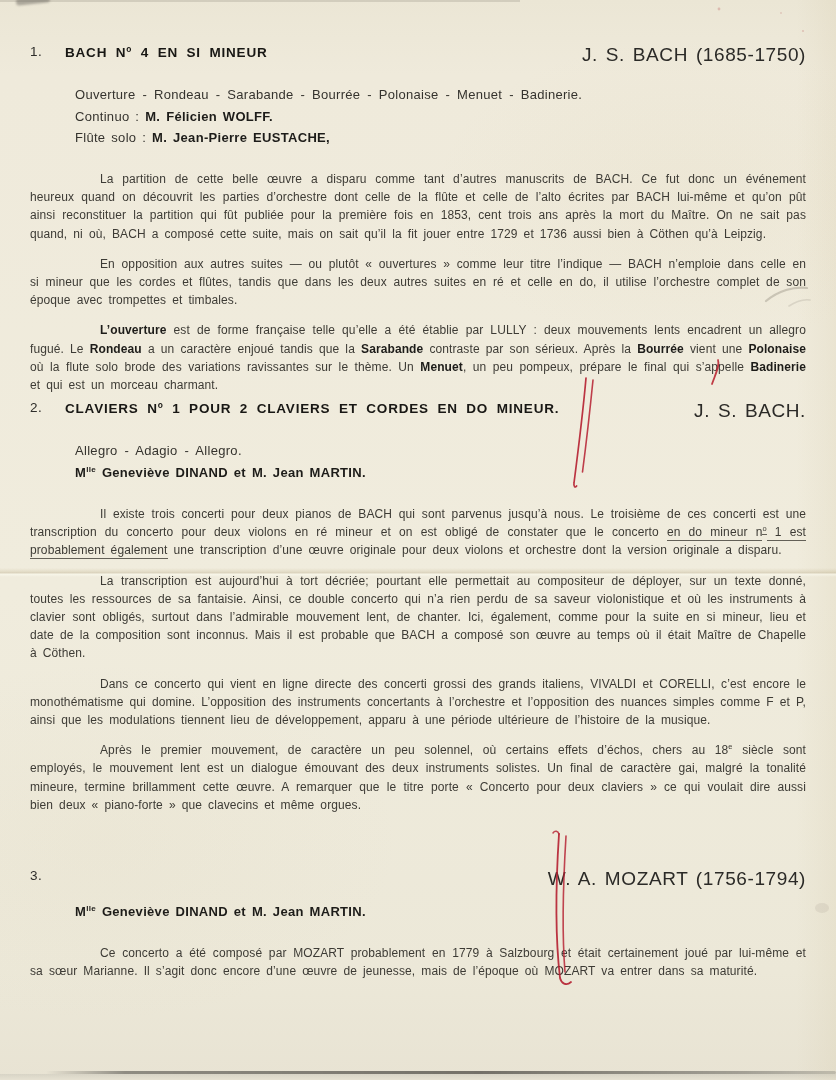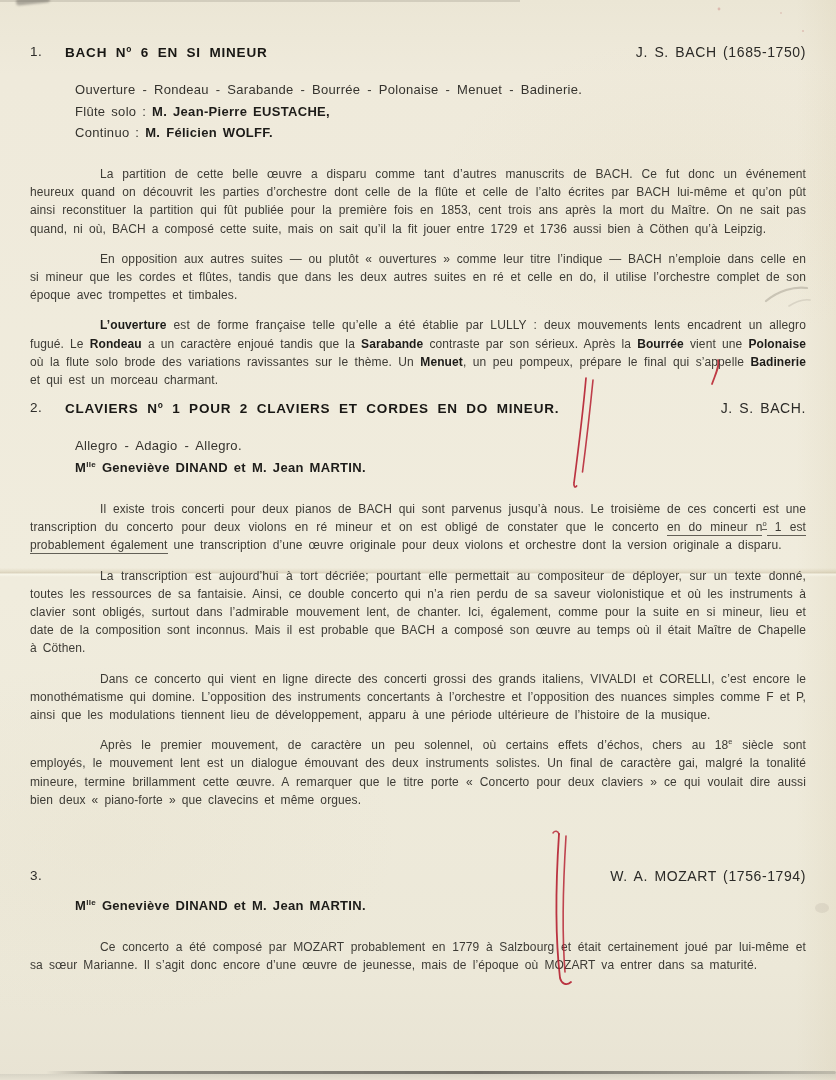--- a/index.html
+++ b/index.html
@@ -27,21 +27,21 @@
   .section{position:absolute;left:30px;width:776px;color:#3d3b35;}
   #section-1{top:44px;}
   #section-2{top:400px;}
   #section-3{top:868px;}
 
   .sec-head{display:flex;align-items:flex-start;}
   .sec-num{width:35px;flex:0 0 35px;font-size:13.5px;color:#2e2d2a;letter-spacing:.5px;}
   .sec-titlewrap{max-width:565px;}
   .sec-title{font-weight:bold;font-size:13.5px;letter-spacing:.8px;word-spacing:4px;color:#181714;line-height:17px;}
   .sec-subtitle{font-size:13px;color:#2e2d2a;letter-spacing:.4px;line-height:17px;margin-top:2px;}
-  .sec-composer{margin-left:auto;font-size:14px;white-space:nowrap;color:#2b2a27;letter-spacing:.6px;word-spacing:2px;padding-left:12px;text-align:right;}
+  .sec-composer{margin-left:auto;font-size:19px;white-space:nowrap;color:#2b2a27;letter-spacing:.6px;word-spacing:2px;padding-left:12px;text-align:right;}
 
   .mb-s1-head{margin-bottom:20px;} .mb-s2-head{margin-bottom:18px;} .mb-s3-head{margin-bottom:14px;}
   .movements{margin-left:45px;font-size:13px;letter-spacing:.3px;word-spacing:3px;margin-bottom:7px;color:#35332e;margin-top:21px;}
   .performers{margin-left:45px;font-size:13px;letter-spacing:.3px;word-spacing:2px;margin-bottom:6px;color:#35332e;}
   .performers .b, .b{font-weight:bold;color:#1d1c19;}
   .u{border-bottom:1px solid rgba(74,72,64,.85);padding-bottom:.5px;}
   .gap-before-paras{height:7px;}
 
   p.body{font-size:12px;line-height:18.2px;text-align:justify;text-indent:70px;
     word-spacing:2.6px;letter-spacing:.1px;margin:12px 0 8px 0;color:#3d3b35;}
@@ -56,27 +56,27 @@
 <div class="corner-smudge-tl"></div>
 <div class="paper-right-tint"></div>
 <div class="crease-line"></div>
 <div class="bottom-line"></div>
 <div class="bottom-below"></div>
 
 <div class="section" id="section-1">
   <div class="sec-head mb-s1-head">
     <div class="sec-num">1.</div>
     <div class="sec-titlewrap">
-      <div class="sec-title"><span>BACH N</span><sup>o</sup><span> 6 EN SI MINEUR</span></div>
+      <div class="sec-title"><span>BACH N</span><sup>o</sup><span> 4 EN SI MINEUR</span></div>
     </div>
     <div class="sec-composer">J. S. BACH (1685-1750)</div>
   </div>
   <div class="movements">Ouverture - Rondeau - Sarabande - Bourrée - Polonaise - Menuet - Badinerie.</div>
+  <div class="performers"><span>Continuo : </span><span class="b">M. Félicien WOLFF.</span></div>
   <div class="performers"><span>Flûte solo : </span><span class="b">M. Jean-Pierre EUSTACHE,</span></div>
-  <div class="performers"><span>Continuo : </span><span class="b">M. Félicien WOLFF.</span></div>
   <div class="gap-before-paras"></div>
   <p class="body">La partition de cette belle œuvre a disparu comme tant d’autres manuscrits de BACH. Ce fut donc un événement heureux quand on découvrit les parties d’orchestre dont celle de la flûte et celle de l’alto écrites par BACH lui-même et qu’on pût ainsi reconstituer la partition qui fût publiée pour la première fois en 1853, cent trois ans après la mort du Maître. On ne sait pas quand, ni où, BACH a composé cette suite, mais on sait qu’il la fit jouer entre 1729 et 1736 aussi bien à Cöthen qu’à Leipzig.</p>
   <p class="body">En opposition aux autres suites — ou plutôt « ouvertures »  comme leur titre l’indique — BACH n’emploie dans celle en si mineur que les cordes et flûtes, tandis que dans les deux autres suites en ré et celle en do, il utilise l’orchestre complet de son époque avec trompettes et timbales.</p>
   <p class="body"><span class="b">L’ouverture</span><span> est de forme française telle qu’elle a été établie par LULLY : deux mouvements lents encadrent un allegro fugué. Le </span><span class="b">Rondeau</span><span> a un caractère enjoué tandis que la </span><span class="b">Sarabande</span><span> contraste par son sérieux. Après la </span><span class="b">Bourrée</span><span> vient une </span><span class="b">Polonaise</span><span> où la flute solo brode des variations ravissantes sur le thème. Un </span><span class="b">Menuet</span><span>, un peu pompeux, prépare le final qui s’appelle </span><span class="b">Badinerie</span><span> et qui est un morceau charmant.</span></p>
 </div>
 
 <div class="section" id="section-2">
   <div class="sec-head mb-s2-head">
     <div class="sec-num">2.</div>
     <div class="sec-titlewrap">

